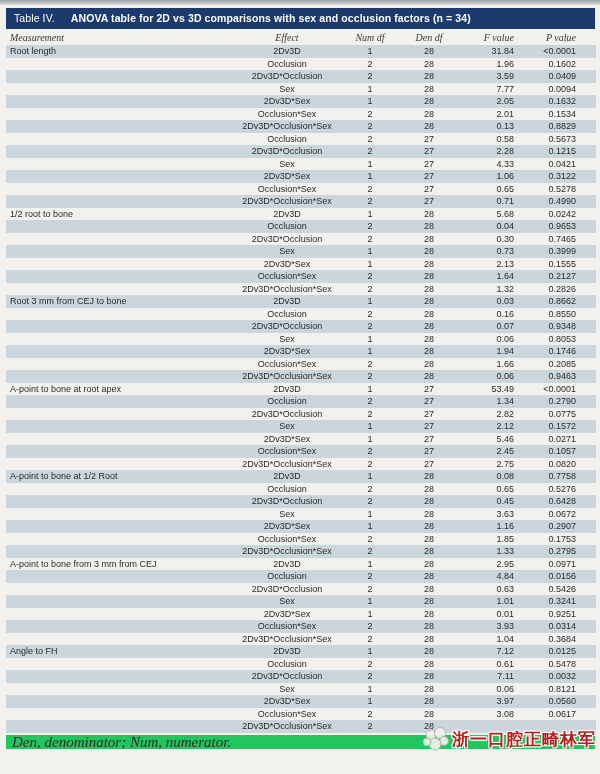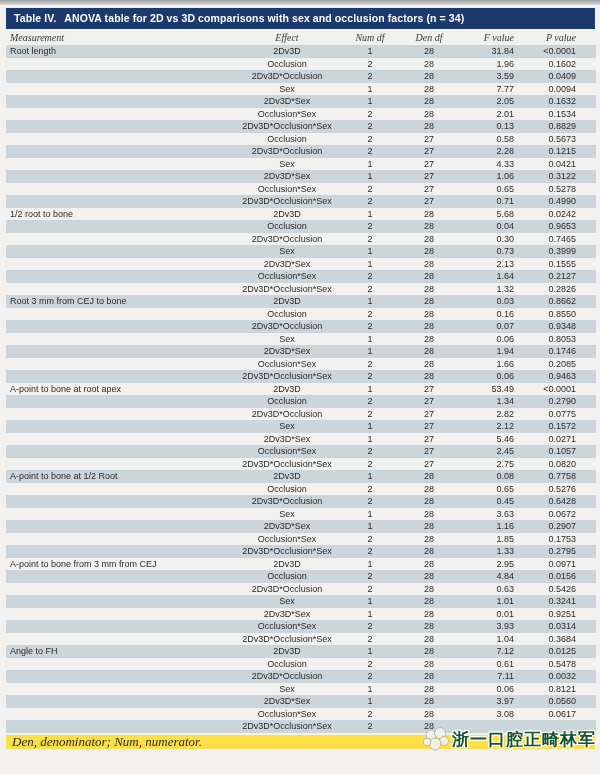--- a/index.html
+++ b/index.html
@@ -19,21 +19,21 @@
   }
   .title-bar{
     background:#1c3a6e;
     color:#ffffff;
     font-size:10.5px;
     font-weight:700;
     line-height:13px;
     padding:4px 6px 4px 8px;
     letter-spacing:.1px;
   }
-  .title-label{font-weight:700;margin-right:8px;}
+  .title-label{font-weight:400;margin-right:16px;}
   table{
     width:100%;
     border-collapse:collapse;
     table-layout:fixed;
     margin-top:0;
     font-size:9px;
     color:#2b2b28;
   }
   thead th{
     font-family:"Liberation Serif", serif;
@@ -54,44 +54,44 @@
     overflow:hidden;
   }
   tbody tr:nth-child(odd){background:#cbd5dc;}
   .c-meas{text-align:left;padding-left:4px;}
   .c-eff{text-align:center;padding-left:6px;}
   .c-num{text-align:center;}
   .c-den{text-align:center;}
   .c-f{text-align:right;padding-right:10px;}
   .c-p{text-align:right;padding-right:20px;}
   .footnote{
-    background:#fde047;
+    background:#22c55e;
     font-family:"Liberation Serif", serif;
     font-style:italic;
-    font-size:13px;
+    font-size:15px;
     color:#2b2b28;
     padding:2px 0 2px 6px;
     margin-top:2px;
     line-height:10px;
   }
   .watermark{
     position:absolute;
     top:725px;
     right:4px;
     display:flex;
     align-items:center;
     gap:1px;
     pointer-events:none;
   }
   .wm-logo{width:30px;height:28px;opacity:.9;}
   .wm-text{
     font-family:"DejaVu Sans", sans-serif;
     font-size:17px;
     font-weight:bold;
-    color:#14532d;
+    color:#b91c1c;
     letter-spacing:1px;
     text-shadow:0 0 2px #ffffff,1px 1px 0 #ffffff,-1px -1px 0 #ffffff,1px -1px 0 #ffffff,-1px 1px 0 #ffffff;
   }
 </style>
 </head>
 <body>
 
 <div class="top-strip"></div>
 
 <div class="table-wrap">

